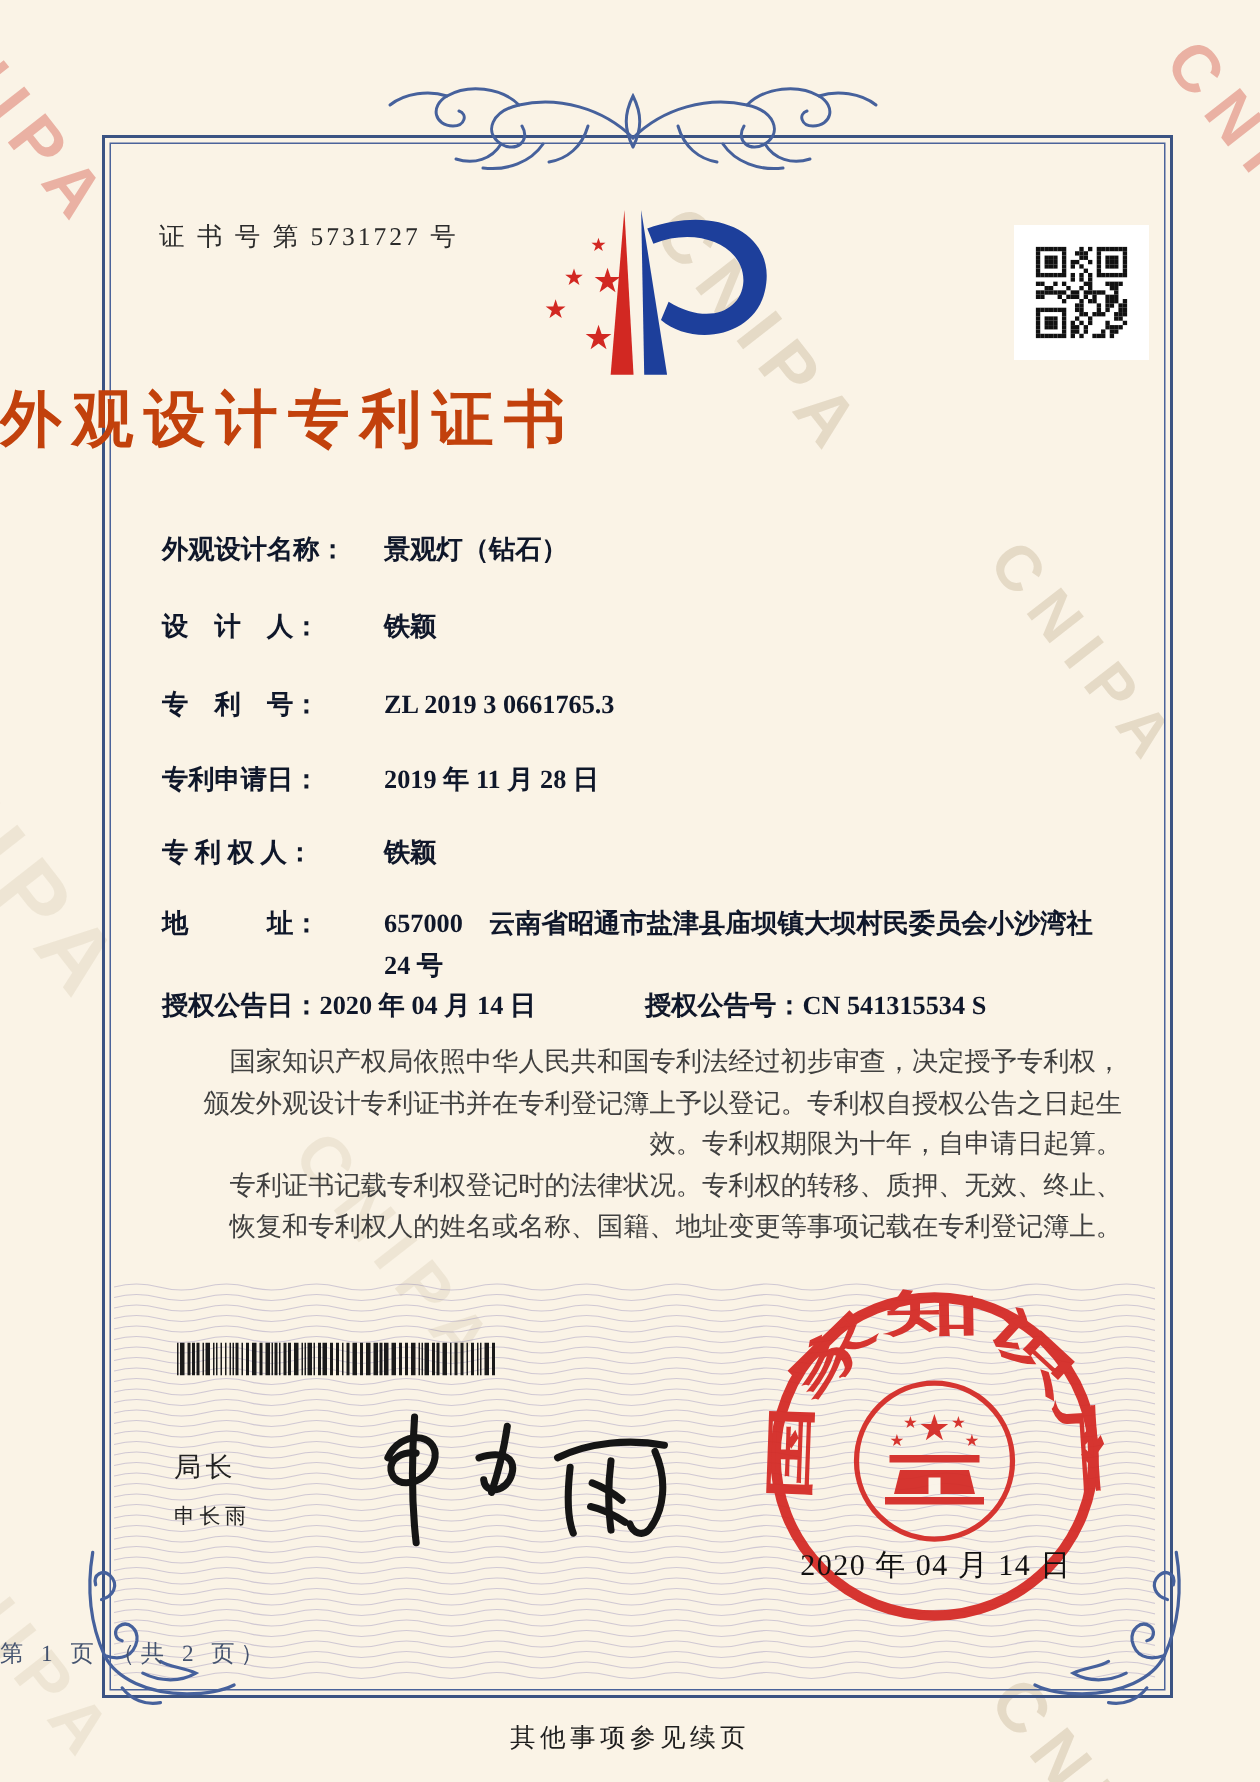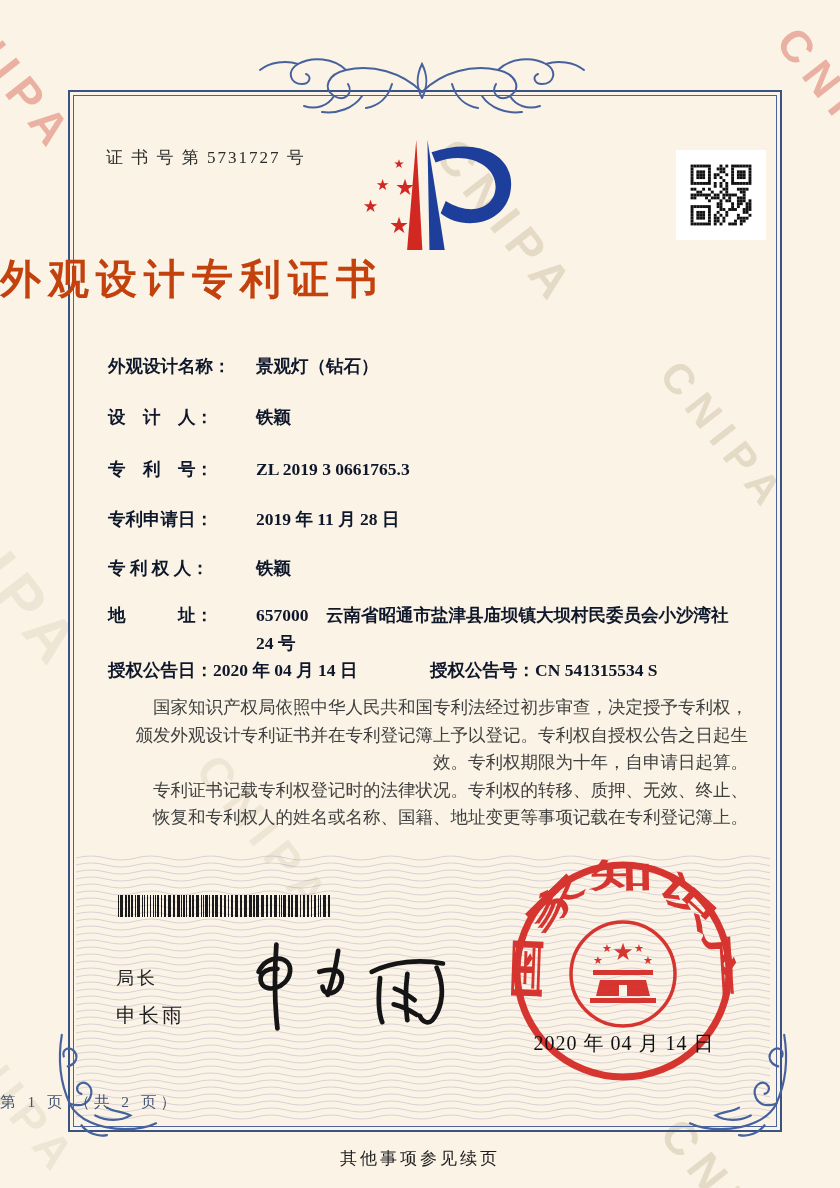--- a/index.html
+++ b/index.html
@@ -34,21 +34,21 @@
   .fvalue{display:inline-block; vertical-align:top; max-width:486px;}
   .grant-no{position:absolute; left:322px; top:0;}
   
   .paras{position:absolute; left:106px; top:694px; width:642px; z-index:3;
          font-size:17.5px; line-height:27.5px; color:#404040;text-align:right;}
   .paras p{margin:0; text-indent:2em;}
   
   .barcode{position:absolute; left:118px; top:895px; z-index:3;}
   
   .officer-title{position:absolute; left:116px; top:966px; font-size:18px; letter-spacing:3px; z-index:3;font-family:Liberation Mono, monospace;}
-  .officer-name{position:absolute; left:116px; top:1002px; font-size:20px; letter-spacing:3px; z-index:3;}
+  .officer-name{position:absolute; left:116px; top:1002px; font-size:14px; letter-spacing:3px; z-index:3;}
   .signature{position:absolute; left:246px; top:936px; z-index:4;}
   
   .seal{position:absolute; left:502px; top:852px; z-index:4; opacity:.94;}
   .seal-date{position:absolute; left:504px; top:1030px; width:240px; text-align:center;
              font-size:20px; color:#111; letter-spacing:1px; z-index:5;}
   
   .page-indicator{position:absolute; left:0; top:1092px; width:100%; 
                   font-size:15.5px; letter-spacing:4px; color:#44536f; z-index:3;}
   .continuation-note{position:absolute; left:0; top:1147px; width:100%; text-align:center;
                      font-size:17px; letter-spacing:3px; color:#1e1e1e; z-index:3;}

